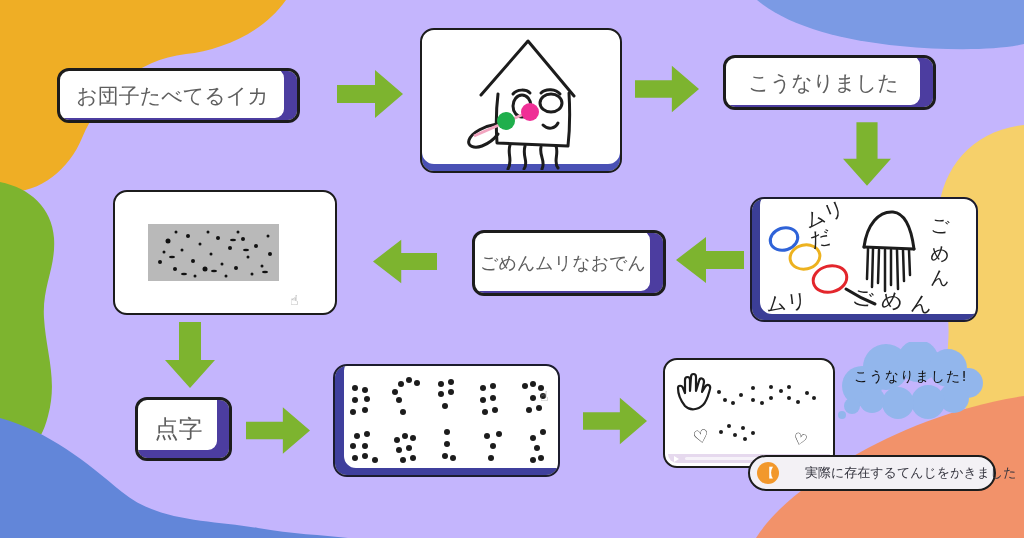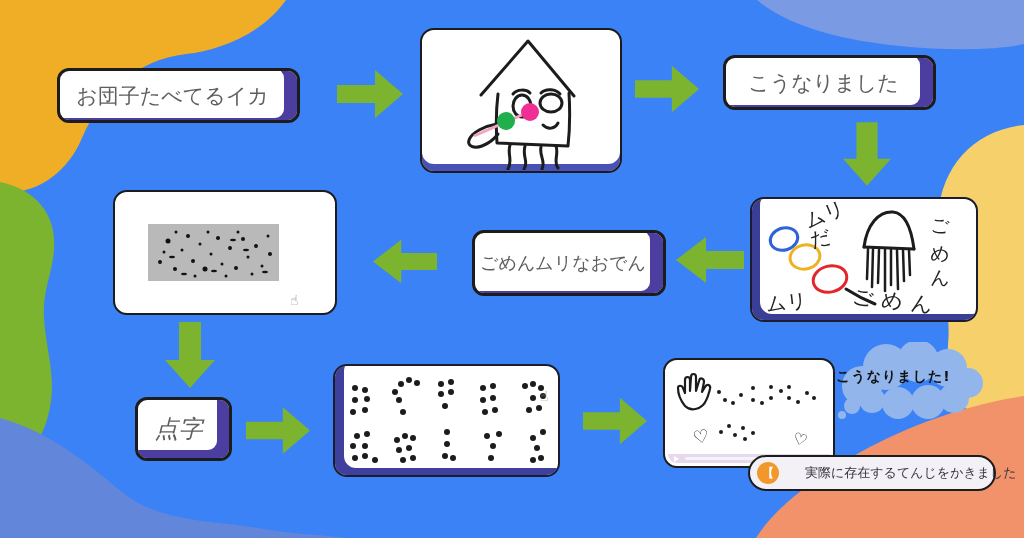--- a/index.html
+++ b/index.html
@@ -1,16 +1,16 @@
 <!DOCTYPE html>
 <html><head>
 <meta charset="utf-8">
 <style>
   html,body{margin:0;padding:0;}
-  .stage{position:relative;width:1024px;height:538px;overflow:hidden;background:#3b82f6;
+  .stage{position:relative;width:1024px;height:538px;overflow:hidden;background:#c4b5fd;
          font-family:"DejaVu Sans","Liberation Sans",sans-serif;}
   .abs{position:absolute;}
   svg{display:block;}
 
   
   #bg{position:absolute;left:0;top:0;z-index:0;}
 
   
   .label-box{position:absolute;background:#ffffff;border:3px solid #1c1c1c;border-radius:12px;
              box-shadow:inset -13px -2px 0 #4c3da0;display:flex;align-items:center;justify-content:center;
@@ -27,22 +27,22 @@
   .arrow{position:absolute;z-index:1;}
   .arrow polygon{fill:#7db42f;}
 
   .hand-cursor{position:absolute;color:#8a8a8a;font-size:14px;z-index:3;}
 
   .muri-text{position:absolute;color:#222;z-index:3;white-space:nowrap;}
   .vtext{writing-mode:vertical-rl;text-orientation:upright;letter-spacing:3px;}
 
   
   .cloud{position:absolute;left:836px;top:342px;width:150px;height:80px;z-index:4;}
-  .cloud-text{position:absolute;left:0;top:26px;width:150px;
-              font-size:14px;font-weight:700;color:#111;letter-spacing:1px;z-index:5;}
+  .cloud-text{position:absolute;left:0;top:26px;width:150px;text-align:center;
+              font-size:14px;font-weight:400;color:#111;letter-spacing:1px;z-index:5;}
 
   
   .pill{position:absolute;left:748px;top:455px;width:248px;height:36px;background:#f3f1f5;
         border:2px solid #1c1c1c;border-radius:19px;display:flex;align-items:center;
         z-index:6;box-sizing:border-box;padding-left:7px;}
   .pill-icon{width:22px;height:22px;border-radius:50%;background:#f2982b;color:#ffffff;
              display:flex;align-items:center;justify-content:center;font-size:12px;font-weight:700;flex:0 0 22px;}
   .pill-text{margin-left:26px;font-size:13px;color:#35353f;white-space:nowrap;}
 
   
@@ -190,21 +190,21 @@
       </svg>
     </div>
     <span class="hand-cursor" style="left:175px;top:100px;">☝</span>
   </div>
 
   <svg class="arrow" style="left:165px;top:322px;" width="50" height="66" viewBox="0 0 50 66">
     <polygon points="14,0 36,0 36,38 50,38 25,66 0,38 14,38"></polygon>
   </svg>
 
   <div class="label-box" style="left:135px;top:397px;width:97px;height:64px;font-size:24px;box-shadow:inset -12px -8px 0 #4c3da0;">
-    <span class="txt" style="padding-right:10px;font-style:italic;">点字</span>
+    <span class="txt" style="padding-right:10px;">点字</span>
   </div>
 
   <svg class="arrow" style="left:246px;top:407px;" width="64" height="47" viewBox="0 0 66 48">
     <polygon points="0,15 38,15 38,0 66,24 38,48 38,33 0,33"></polygon>
   </svg>
 
   <div class="panel panel-braille" style="left:333px;top:364px;width:227px;height:113px;">
     <svg width="222" height="108" viewBox="0 0 222 108">
       <g fill="#1c1c1c">
         <circle cx="20" cy="22" r="3"></circle>

